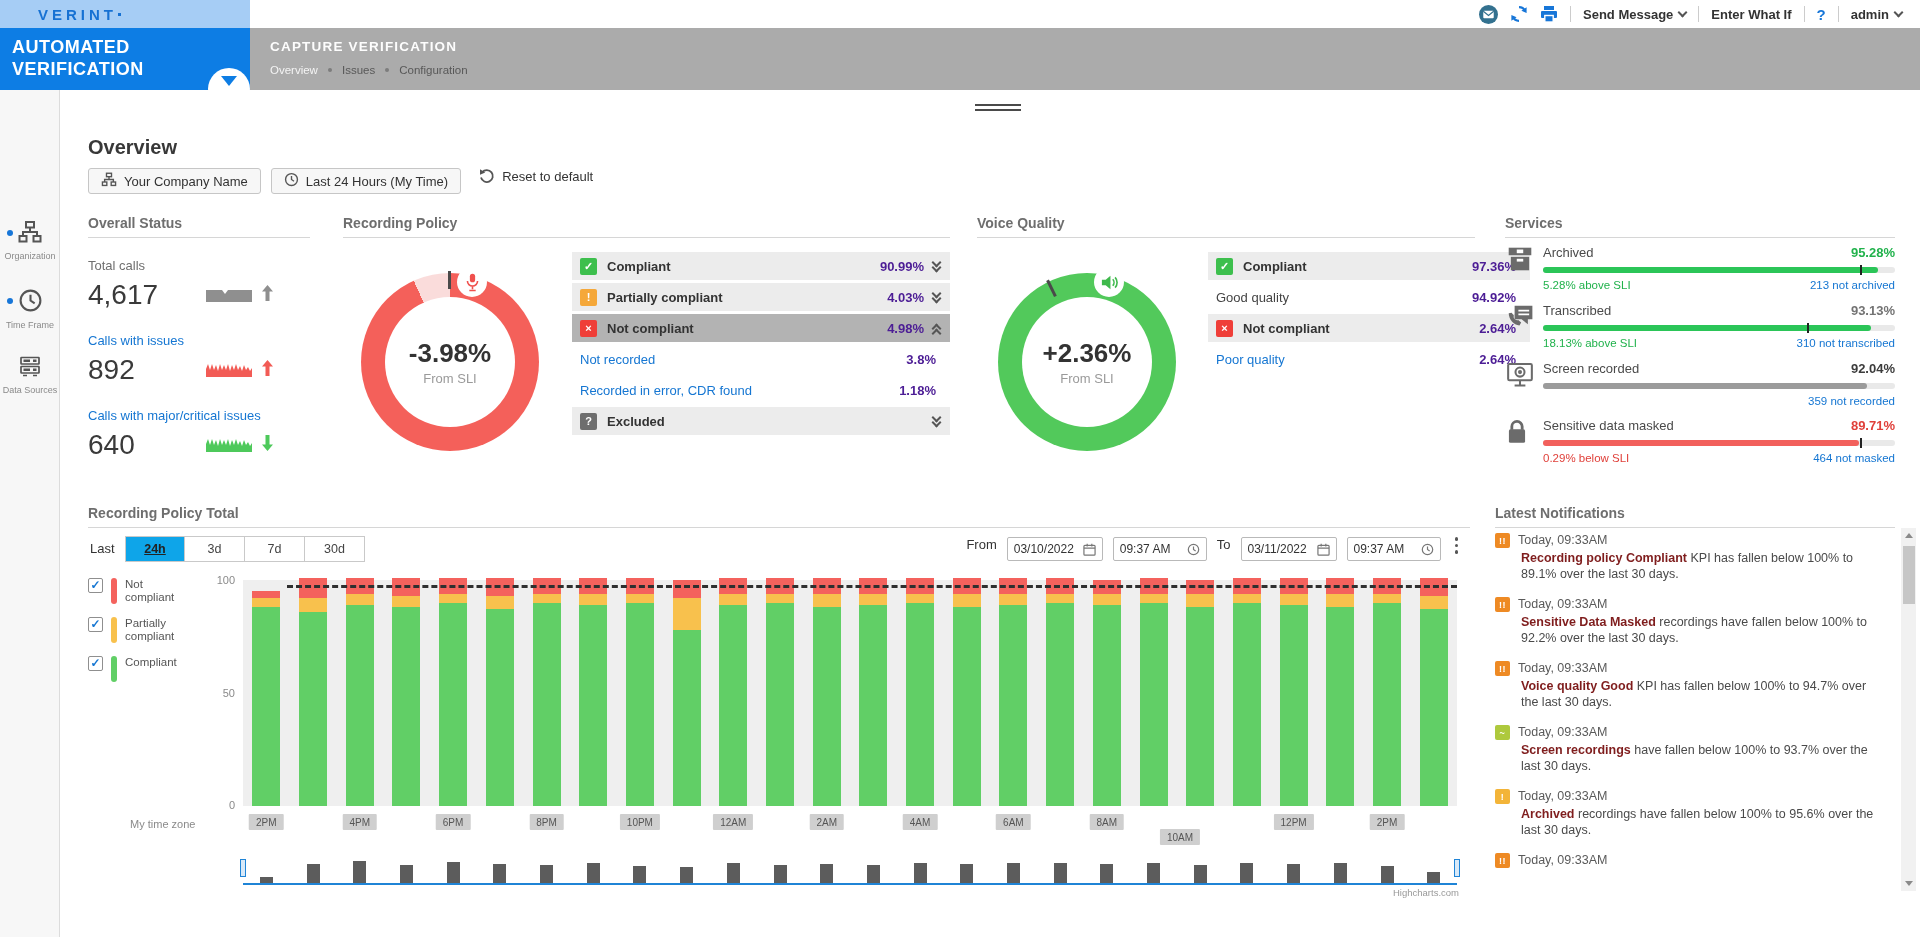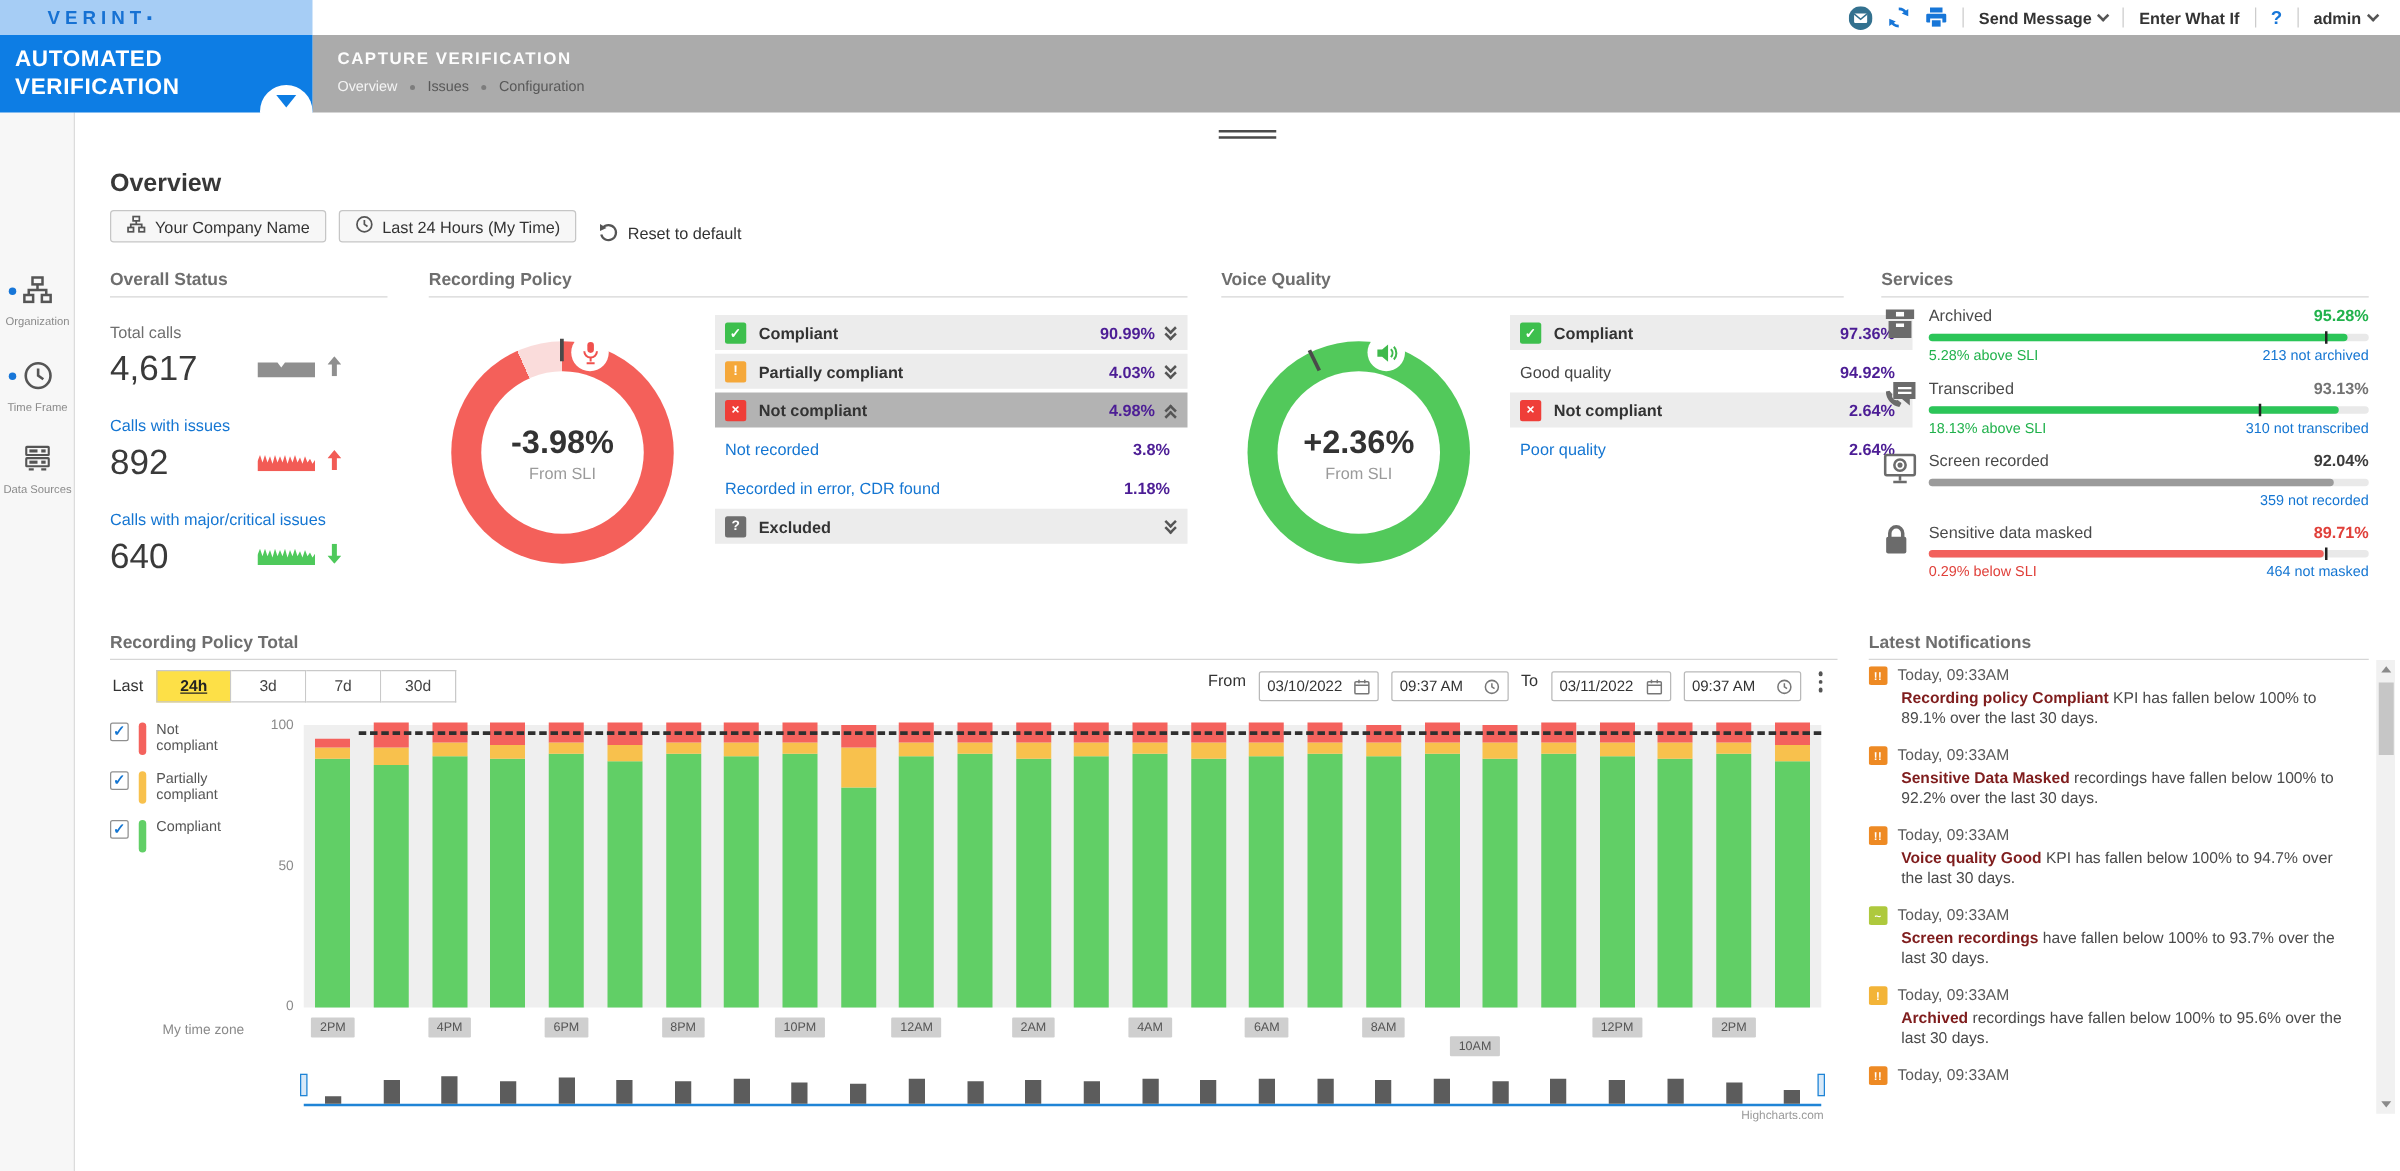--- a/index.html
+++ b/index.html
@@ -38,21 +38,21 @@
   .sb-item { position:absolute; left:0; width:60px; text-align:center; cursor:pointer; }
   .sb-item .sb-dot { position:absolute; left:7px; top:10px; width:6px; height:6px; border-radius:50%; background:#1776d8; }
   .sb-label { font-size:9px; color:#8a8a8a; margin-top:3px; }
 
   
   .sec-h { font-size:14px; font-weight:bold; color:#6e6e6e; }
   .sec-hr { border-bottom:1px solid #d6d6d6; margin-top:6px; }
 
   
   .page-title { position:absolute; left:88px; top:136px; font-size:20px; font-weight:bold; color:#383838; }
-  .toolbar { position:absolute; left:88px; top:168px; display:flex; align-items:flex-end; gap:10px; }
+  .toolbar { position:absolute; left:88px; top:168px; display:flex; align-items:flex-start; gap:10px; }
   .chip { height:26px; display:flex; align-items:center; gap:7px; padding:0 12px; background:#f7f7f7; border:1px solid #c6c6c6; border-radius:3px; font-size:13px; color:#333; cursor:pointer; }
   .reset-btn { display:flex; align-items:center; gap:7px; font-size:13px; color:#333; cursor:pointer; margin-left:8px; }
 
   
   #overall { position:absolute; left:88px; top:215px; width:222px; }
   .metric { margin-top:0; }
   .m-label { font-size:13px; color:#6f6f6f; }
   .m-label.link { color:#1576d2; cursor:pointer; }
   .m-row { display:flex; align-items:center; margin-top:6px; }
   .m-value { font-size:28px; color:#3a3a3a; min-width:118px; }
@@ -94,21 +94,21 @@
   .svc-note { }
   .svc-link { color:#1576d2; cursor:pointer; margin-left:auto; }
 
   
   #trend-head { position:absolute; left:88px; top:505px; width:1382px; }
   .trend-controls { position:absolute; left:88px; top:536px; width:1382px; height:26px; }
   .last-label { position:absolute; left:2px; top:5px; font-size:13px; color:#333; }
   .range-group { position:absolute; left:37px; top:0; display:flex; }
   .range-btn { width:60px; height:26px; border:1px solid #c9c9c9; border-left-width:0; background:#fff; font-size:12.5px; color:#444; display:flex; align-items:center; justify-content:center; cursor:pointer; }
   .range-btn:first-child { border-left-width:1px; }
-  .range-btn.sel { background:#fde047; font-weight:bold; color:#222;text-decoration:underline; }
+  .range-btn.sel { background:#0ea5e9; font-weight:bold; color:#222;text-decoration:underline; }
   .fromto { position:absolute; right:12px; top:1px; display:flex; align-items:flex-start; gap:10px; }
   .ft-label { font-size:13px; color:#333; }
   .ft-box { width:96px; height:24px; border:1px solid #b9b9b9; border-radius:2px; display:flex; align-items:center; justify-content:space-between; padding:0 6px; font-size:12px; color:#333; cursor:pointer; }
   .kebab { display:flex; flex-direction:column; gap:3px; margin-left:4px; cursor:pointer; }
   .kebab div { width:3.5px; height:3.5px; border-radius:50%; background:#555; }
 
   
   #chart-legend { position:absolute; left:88px; top:578px; width:145px; }
   .cl-item { display:flex; align-items:flex-start; margin-bottom:13px; cursor:pointer; }
   .cb { width:15px; height:15px; border:1px solid #8f8f8f; border-radius:2px; background:#fff; color:#1576d2; font-size:12px; font-weight:bold; line-height:13px; text-align:center; margin-right:8px; }

